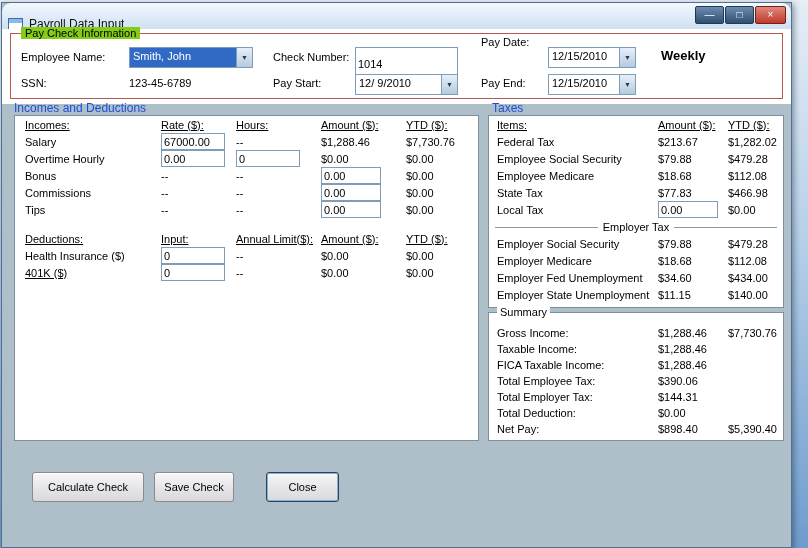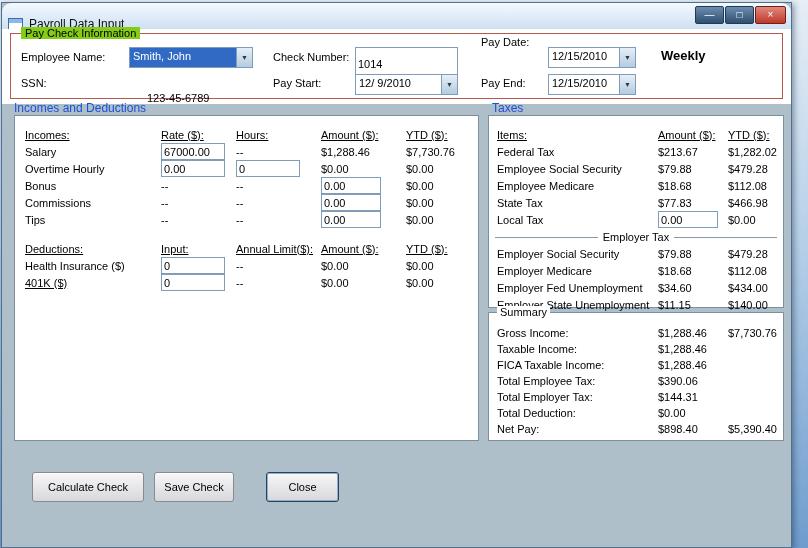--- a/index.html
+++ b/index.html
@@ -26,21 +26,21 @@
   .winbtn.close { width:31px; background:linear-gradient(#e0897d,#bf392b); border-color:#741f14; }
 
   .client { position:absolute; left:0; top:26px; right:0; bottom:0; background:#aebfca; }
   .topstrip { position:absolute; left:0; top:0; width:100%; height:75px; background:#fff; }
 
   
   .paygroup { position:absolute; left:8px; top:4px; width:773px; height:66px;
     border:1px solid #b4594e; background:#fff; }
   .paygroup-legend { position:absolute; top:-7px; left:10px; background:#84cc16; padding:0 4px; }
   .lbl { position:absolute; white-space:nowrap; }
-  .l-emp{left:10px;top:17px;} .l-ssn{left:10px;top:43px;} .v-ssn{left:136px;top:43px;margin-top:15px;}
+  .l-emp{left:10px;top:17px;} .l-ssn{left:10px;top:43px;} .v-ssn{left:118px;top:43px;}
   .l-chk{left:262px;top:17px;} .l-paystart{left:262px;top:43px;}
   .l-paydate{left:470px;top:2px;} .l-payend{left:470px;top:43px;}
   .l-weekly{left:650px;top:14px;font-size:13px;font-weight:bold;}
 
   .combo { position:absolute; height:21px; background:#fff; border:1px solid #7f9db9; display:flex; }
   .combo-text { flex:1; padding:2px 3px; white-space:nowrap; overflow:hidden; }
   .combo-text.selected { background:#316ac5; color:#fff; }
   .combo-btn { width:16px; background:linear-gradient(#e7eff7,#b4cbe0); border-left:1px solid #7f9db9;
     display:flex; align-items:center; justify-content:center; font-size:7px; color:#2a3a4a; }
   .cb-emp{left:118px;top:13px;width:124px;} .cb-paystart{left:344px;top:40px;width:103px;}
@@ -61,21 +61,21 @@
   .summary-group { position:absolute; left:486px; top:283px; width:296px; height:129px;
     background:#fff; border:1px solid #7b8f9e; }
   .summary-legend { position:absolute; top:-7px; left:8px; background:#fff; padding:0 3px; }
 
   .row5 { display:grid; grid-template-columns:136px 75px 85px 85px auto;
     padding-left:10px; height:17px; align-items:center; white-space:nowrap; }
   .row3 { display:grid; grid-template-columns:161px 70px auto;
     padding-left:8px; height:17px; align-items:center; white-space:nowrap; }
   .row3.sum { height:16px; }
   .u { text-decoration:underline; }
-  .mt10 { margin-top:10px; } .mt12 { margin-top:12px; }
+  .mt10 { } .mt12 { margin-top:12px; }
   .w64 { width:64px; } .w60 { width:60px; }
 
   .emp-sep { display:flex; align-items:center; height:14px; margin:2px 6px 1px 6px; }
   .emp-sep::before, .emp-sep::after { content:""; flex:1; height:1px; background:#8a9aa5; }
   .emp-sep span { padding:0 5px; }
 
   
   .btn { position:absolute; top:443px; height:30px; border:1px solid #8a8a8a; border-radius:3px;
     background:linear-gradient(#f7f7f7,#e4e4e8 60%,#d7d7dd); box-shadow:inset 0 1px 0 #fff;
     font:11px "Liberation Sans","DejaVu Sans",sans-serif; cursor:default; }

